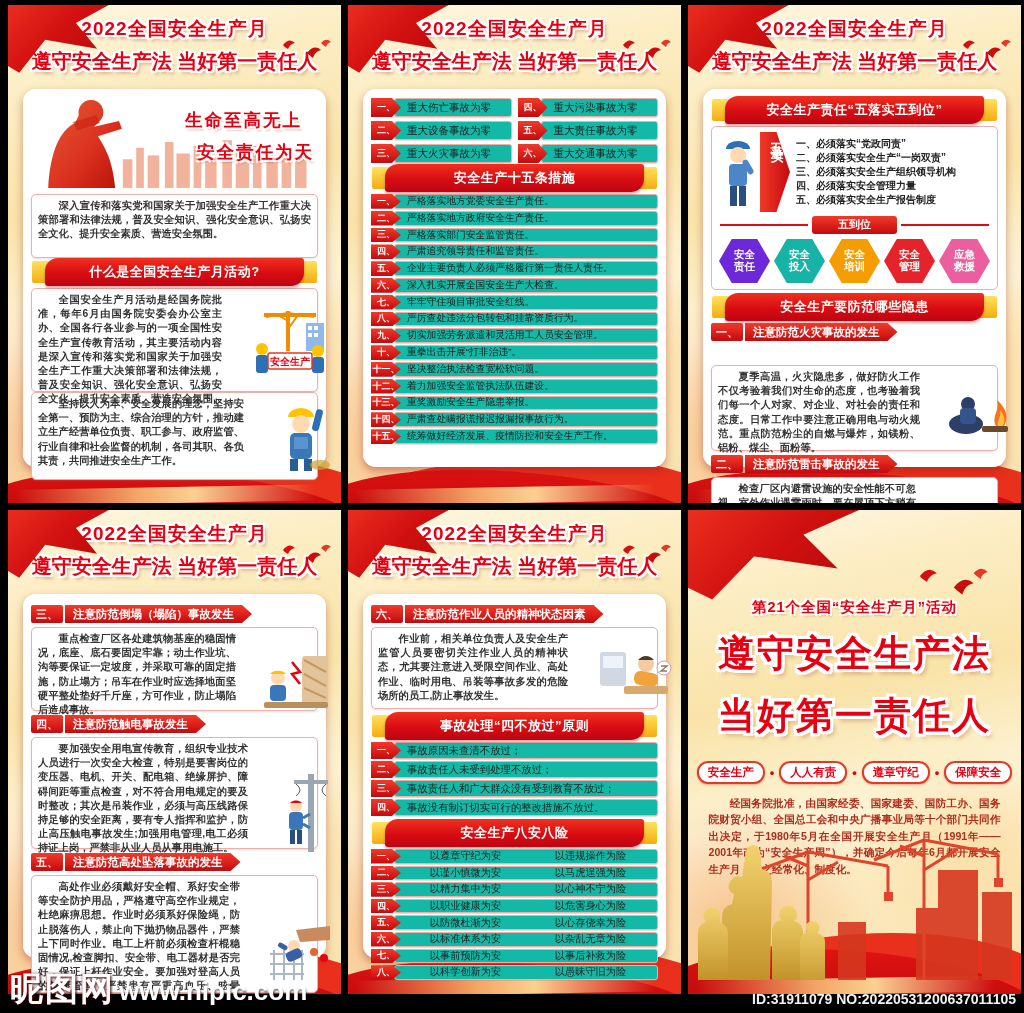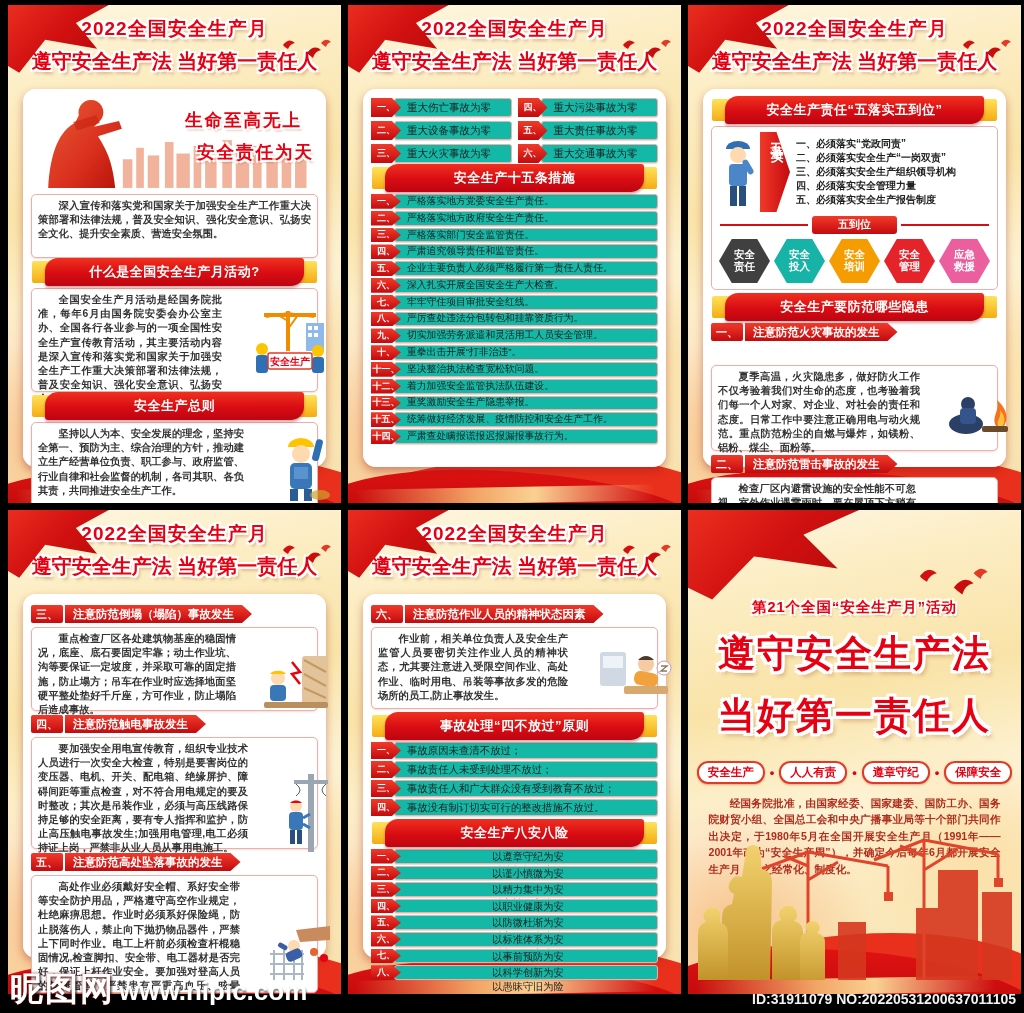--- a/index.html
+++ b/index.html
@@ -89,21 +89,21 @@
   .hexes { display:flex; justify-content:space-between; padding:1px 1px 2px; }
   .hex { width:51px; height:44px; clip-path:polygon(25% 0,75% 0,100% 50%,75% 100%,25% 100%,0 50%);
     color:#fff; font-weight:800; font-size:10.5px; display:flex; align-items:center;
     justify-content:center; text-align:center; line-height:1.12; }
   .hex span { display:block; width:2.3em; }
 
   
   .fourlist .li { height:17px; }
   .fourlist .li .t { font-size:10.4px; }
   .eightlist .li { height:14.6px; }
-  .eightlist .li .t { font-size:10.2px; padding-left:8px;flex-direction:column; }
+  .eightlist .li .t { font-size:10.2px; padding-left:8px; }
   .eightlist .an,.eightlist .xian { flex:1; text-align:center; }
 
   
   .p6-kicker { margin-top:88px; text-align:center; font-size:14.5px; font-weight:900; color:#e60012;
     letter-spacing:1px; position:relative; z-index:2;
     text-shadow:-2px -2px 0 #fff,2px -2px 0 #fff,-2px 2px 0 #fff,2px 2px 0 #fff,2px 3px 2px rgba(150,60,0,.3); }
   .p6-title { text-align:center; font-size:37px; font-weight:900; color:#e60012; letter-spacing:2px;
     margin-top:12px; position:relative; z-index:2;
     text-shadow:-3px -3px 0 #fff,3px -3px 0 #fff,-3px 3px 0 #fff,3px 3px 0 #fff,0 3px 0 #fff,0 -3px 0 #fff,3px 0 0 #fff,-3px 0 0 #fff,4px 5px 4px rgba(150,60,0,.35); }
   .p6-badges { display:flex; justify-content:center; align-items:center; gap:5px; margin-top:20px;
@@ -199,23 +199,20 @@
             <circle cx="14" cy="42" r="6" fill="#ffc400"></circle>
               <rect x="8" y="48" width="12" height="18" rx="3" fill="#2f6fb3"></rect>
             <circle cx="70" cy="44" r="6" fill="#ffc400"></circle>
               <rect x="64" y="50" width="12" height="16" rx="3" fill="#2f6fb3"></rect>
             <rect x="20" y="46" width="44" height="16" class="badgebox" rx="2"></rect>
             <text x="42" y="58" text-anchor="middle" font-size="10" font-weight="bold" fill="#e60012">安全生产</text>
           </svg>
         </span>
         <span>全国安全生产月活动是经国务院批准，每年6月由国务院安委会办公室主办、全国各行各业参与的一项全国性安全生产宣传教育活动，其主要活动内容是深入宣传和落实党和国家关于加强安全生产工作重大决策部署和法律法规，普及安全知识、强化安全意识、弘扬安全文化、提升安全素质、营造安全氛围。</span>
       </div>
-      <div class="banner">
-          <b>安全生产总则</b>
-        </div>
       <div class="pbox" style="height:88px;">
         <span class="illu" style="width:62px;height:74px;">
           <svg viewBox="0 0 62 74">
             <rect x="44" y="10" width="7" height="22" rx="3" fill="#2f6fb3" transform="rotate(14 47 21)"></rect>
             <path d="M18 18 a13 9 0 0 1 26 0 z" fill="#ffc400"></path>
             <circle cx="31" cy="25" r="9" fill="#ffd9b0"></circle>
             <rect x="20" y="34" width="22" height="26" rx="5" fill="#3a77b8"></rect>
             <rect x="24" y="38" width="14" height="12" fill="#5b93cf"></rect>
             <rect x="20" y="60" width="8" height="12" fill="#2a5d93"></rect>
               <rect x="34" y="60" width="8" height="12" fill="#2a5d93"></rect>
@@ -340,27 +337,27 @@
             <span class="n">十二、</span>
             <span class="t">着力加强安全监管执法队伍建设。</span>
           </div>
 
           <div class="li">
             <span class="n">十三、</span>
             <span class="t">重奖激励安全生产隐患举报。</span>
           </div>
 
           <div class="li">
+            <span class="n">十四、</span>
+            <span class="t">严肃查处瞒报谎报迟报漏报事故行为。</span>
+          </div>
+
+          <div class="li">
             <span class="n">十五、</span>
             <span class="t">统筹做好经济发展、疫情防控和安全生产工作。</span>
-          </div>
-
-          <div class="li">
-            <span class="n">十四、</span>
-            <span class="t">严肃查处瞒报谎报迟报漏报事故行为。</span>
           </div>
         </div>
     </div>
     <div class="silk">
         <i class="s1"></i>
         <i class="s2"></i>
         <i class="s3"></i>
       </div>
   </div>
 
@@ -401,21 +398,21 @@
               <div>五、必须落实安全生产报告制度</div>
             </div>
         </div>
         <div class="daowei">
           <span class="ln"></span>
           <span class="tag">五到位</span>
           <span class="ln"></span>
         </div>
         <div class="hexes">
 
-            <div class="hex" style="background: #404040;">
+            <div class="hex" style="background: #6d28d9;">
               <span>安全责任</span>
             </div>
 
             <div class="hex" style="background: rgb(23, 179, 166);">
               <span>安全投入</span>
             </div>
 
             <div class="hex" style="background: rgb(245, 157, 0);">
               <span>安全培训</span>
             </div>

